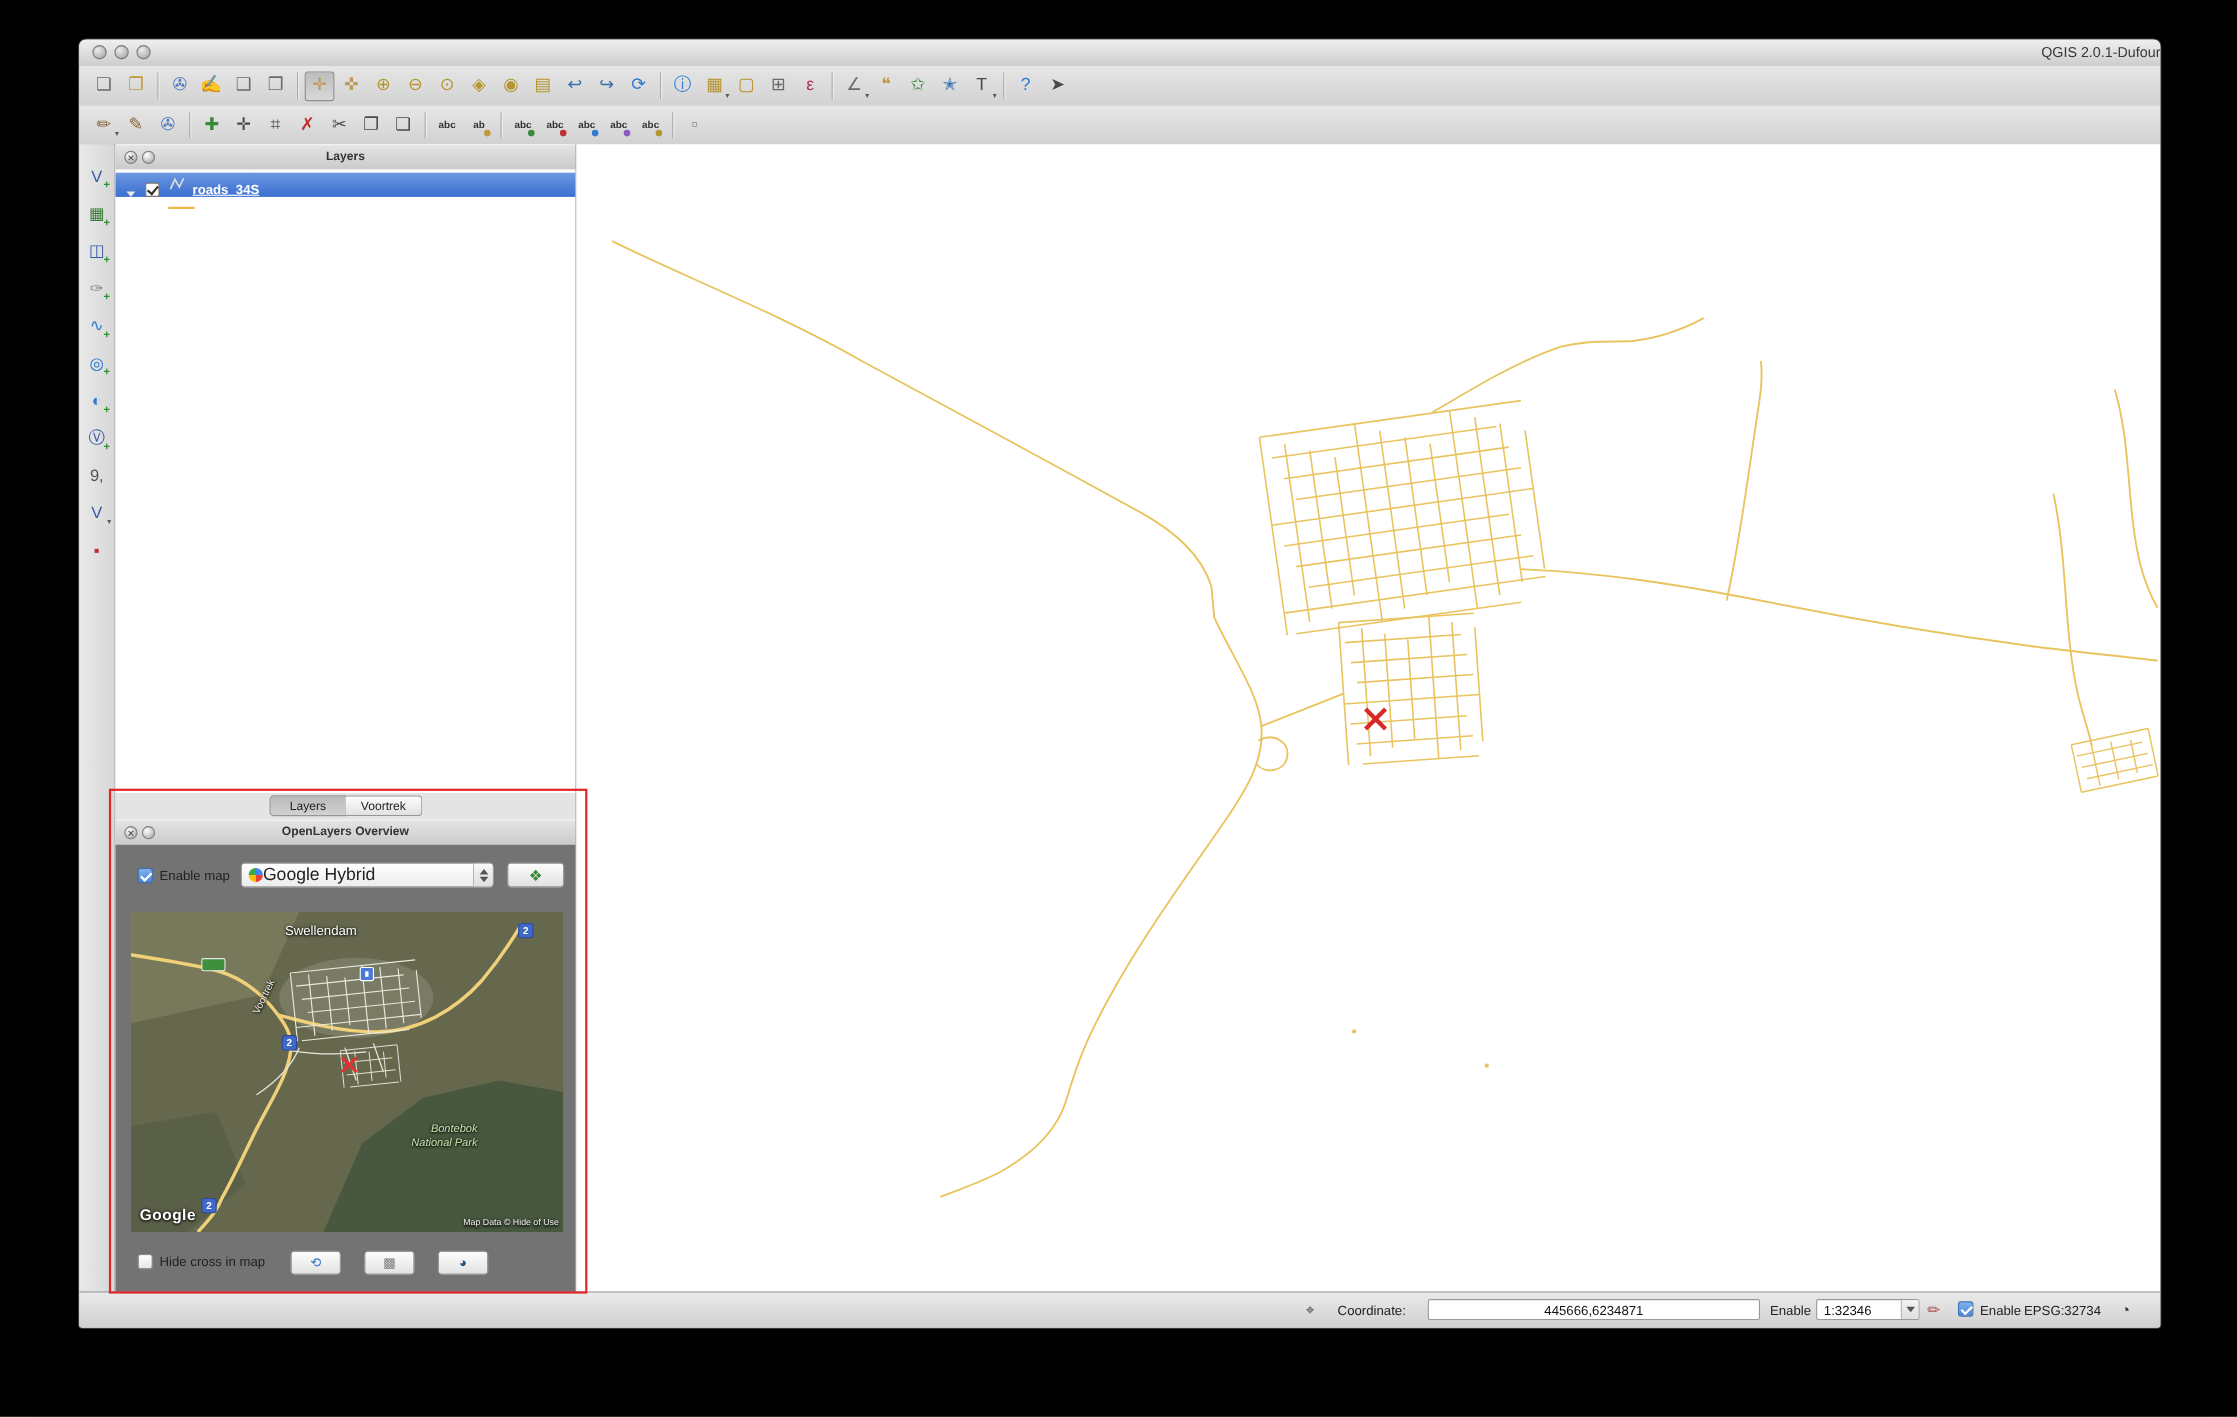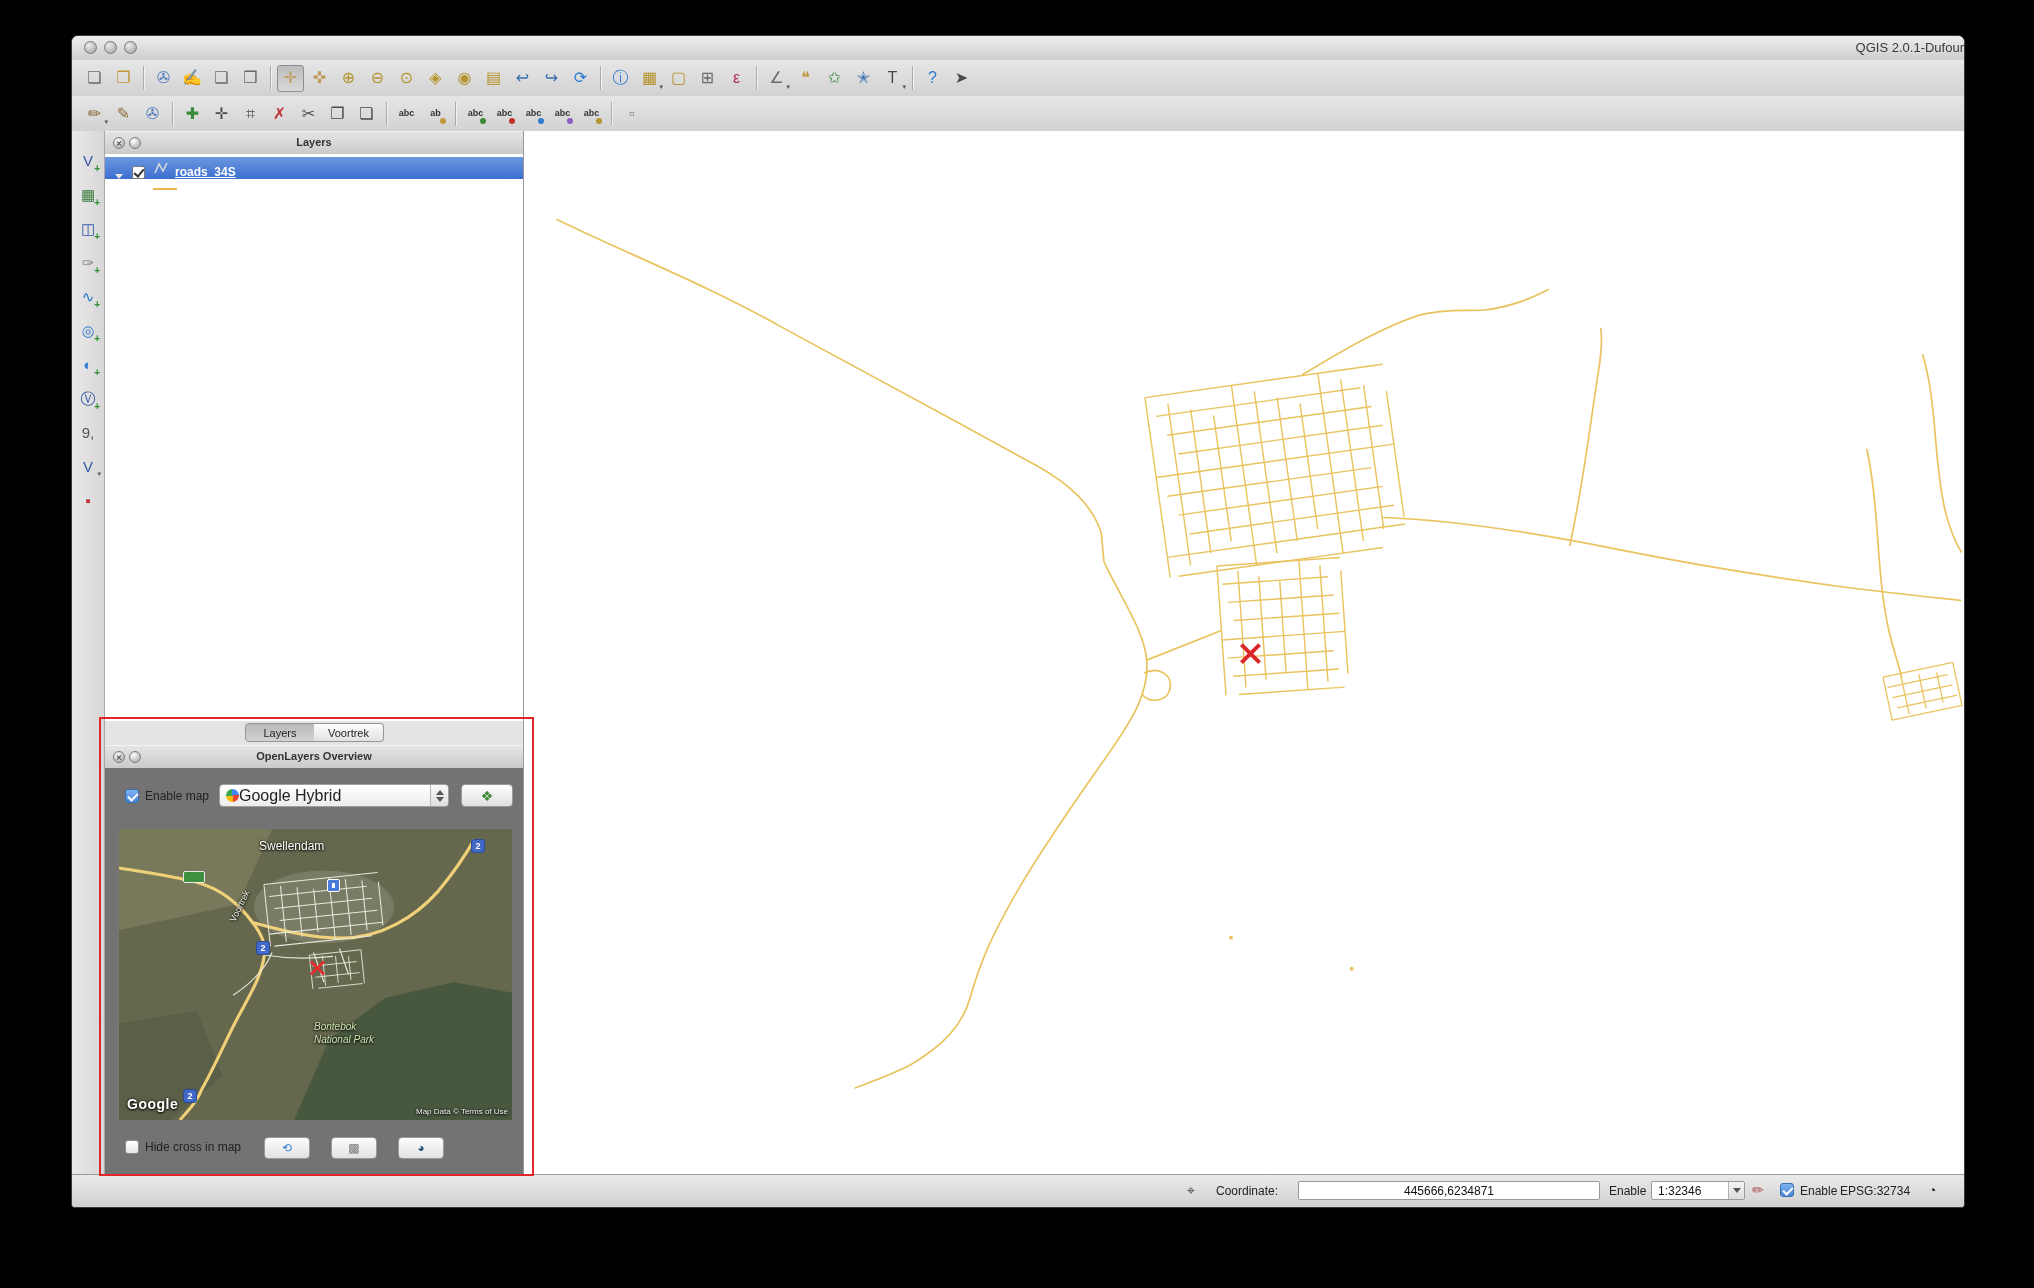--- a/index.html
+++ b/index.html
@@ -97,21 +97,21 @@
   #addlayer-btn{position:absolute;left:336px;top:0;width:52px;height:23px;}
   #addlayer-btn .tb-icon{width:auto;height:auto;font-size:14px;margin:0;}
 
   
   #preview{position:absolute;left:13px;top:60px;width:393px;height:291px;border:1px solid #777;
     box-sizing:content-box;background:#66684e;overflow:hidden;}
   #preview svg{position:absolute;left:0;top:0;width:100%;height:100%;}
   .pv-label{position:absolute;color:#fff;text-shadow:0 1px 2px rgba(0,0,0,.95),0 0 3px rgba(0,0,0,.8);}
   #pv-town{left:140px;top:10px;font-size:12px;}
   #pv-street{left:104px;top:72px;font-size:9px;transform:rotate(-64deg);color:#f0f0e8;}
-  #pv-park{left:195px;top:192px;width:120px;text-align:left;font-size:10px;font-style:italic;color:#cfe4b0;line-height:1.25;}
+  #pv-park{left:195px;top:192px;width:120px;text-align:right;font-size:10px;font-style:italic;color:#cfe4b0;line-height:1.25;}
   #pv-google{left:8px;bottom:8px;font-size:14px;font-weight:bold;letter-spacing:.5px;}
   #pv-attrib{right:4px;bottom:4px;font-size:8px;color:#f0f0f0;}
   .pv-shield{position:absolute;width:14px;height:14px;border-radius:3px;background:#4169c8;border:1px solid #2a4a9a;
     color:#fff;font-size:9px;font-weight:bold;display:flex;align-items:center;justify-content:center;
     box-sizing:border-box;}
   #pv-shield-a{left:137px;top:112px;} #pv-shield-b{left:64px;top:260px;} #pv-shield-c{left:352px;top:10px;}
   #pv-green-shield{position:absolute;left:64px;top:42px;width:22px;height:12px;border-radius:2px;
     background:#3f8f3f;border:1px solid #e8e8e8;box-sizing:border-box;}
   #pv-poi{position:absolute;left:208px;top:50px;width:13px;height:13px;border-radius:2px;
     background:#4b79d8;border:1px solid #fff;box-sizing:border-box;}
@@ -471,21 +471,21 @@
             <line x1="158" y1="102" x2="148" y2="112"></line>
           </g>
         </svg>
         <div class="pv-label" id="pv-town">Swellendam</div>
         <div class="pv-label" id="pv-street">Voortrek</div>
         <div class="pv-label" id="pv-park">
           <div>Bontebok</div>
           <div>National Park</div>
         </div>
         <div class="pv-label" id="pv-google">Google</div>
-        <div class="pv-label" id="pv-attrib">Map Data © Terms of Use</div>
+        <div class="pv-label" id="pv-attrib">Map Data © Hide of Use</div>
         <div class="pv-shield" id="pv-shield-a">2</div>
         <div class="pv-shield" id="pv-shield-b">2</div>
         <div class="pv-shield" id="pv-shield-c">2</div>
         <div id="pv-green-shield"></div>
         <div id="pv-poi"></div>
       </div>
 
       <div id="hide-row">
         <span class="mac-check"></span>
         <span class="form-label">Hide cross in map</span>

